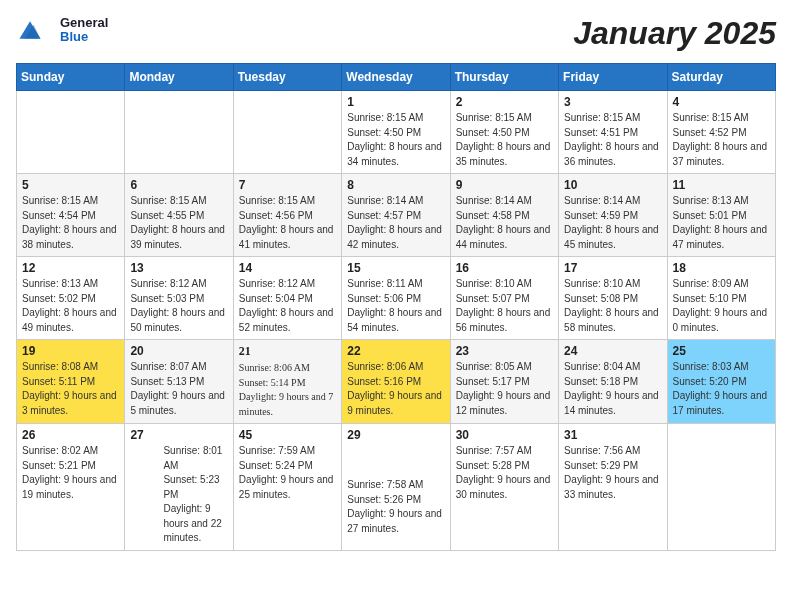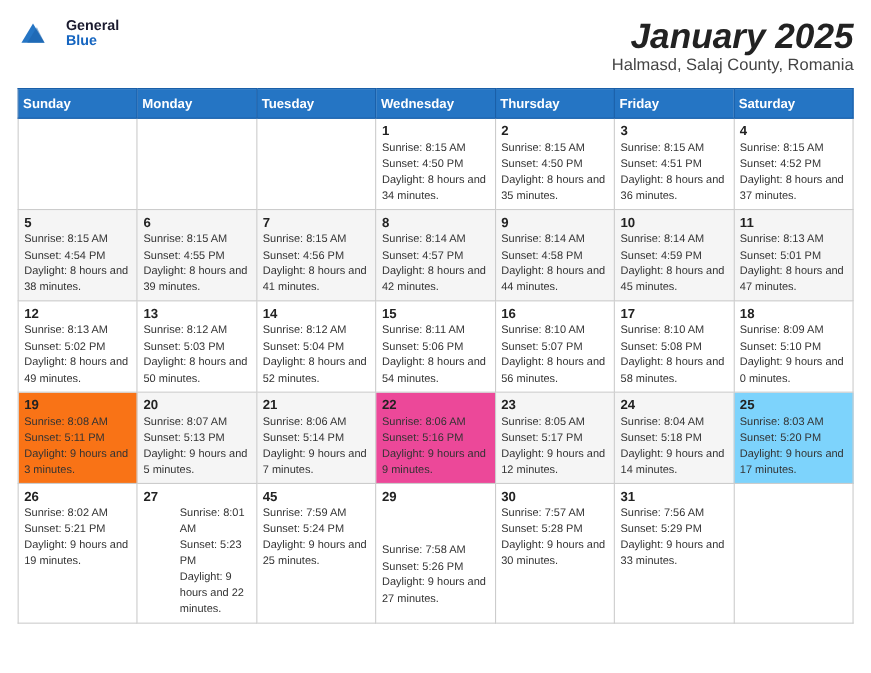--- a/index.html
+++ b/index.html
@@ -105,21 +105,20 @@
       <polygon points="4,26 16,6 28,26" fill="#2575c4"></polygon>
       <polygon points="10,26 20,10 28,26" fill="#1a5fa8" opacity="0.5"></polygon>
     </svg>
     <div class="logo-text">
       <span class="logo-general">General</span>
       <span class="logo-blue">Blue</span>
     </div>
   </div>
   <div class="title-block">
     <div class="month-title">January 2025</div>
-    <div class="location-title">Halmasd, Salaj County, Romania</div>
   </div>
 </div>
 
 <table class="calendar">
   <thead>
     <tr>
     <th>Sunday</th>
         <th>Monday</th>
         <th>Tuesday</th>
         <th>Wednesday</th>
@@ -240,39 +239,39 @@
 Daylight: 8 hours and 58 minutes.</div>
         </td>
         <td>
           <span class="day-number">18</span>
           <div class="day-info" style="white-space: pre-line;">Sunrise: 8:09 AM
 Sunset: 5:10 PM
 Daylight: 9 hours and 0 minutes.</div>
         </td>
       </tr>
       <tr>
-        <td style="background: #f97316;">
+        <td style="background: #fde047;">
           <span class="day-number">19</span>
           <div class="day-info" style="white-space: pre-line;">Sunrise: 8:08 AM
 Sunset: 5:11 PM
 Daylight: 9 hours and 3 minutes.</div>
         </td>
         <td style="background: rgb(245, 245, 245);">
           <span class="day-number">20</span>
           <div class="day-info" style="white-space: pre-line;">Sunrise: 8:07 AM
 Sunset: 5:13 PM
 Daylight: 9 hours and 5 minutes.</div>
         </td>
-        <td style="background: rgb(245, 245, 245);">
+        <td style="background: rgb(245, 245, 245); font-family: Liberation Serif, serif;">
           <span class="day-number">21</span>
           <div class="day-info" style="white-space: pre-line;">Sunrise: 8:06 AM
 Sunset: 5:14 PM
 Daylight: 9 hours and 7 minutes.</div>
         </td>
-        <td style="background: #ec4899; margin-left: 36px;">
+        <td style="background: #fde047; margin-left: 36px;">
           <span class="day-number">22</span>
           <div class="day-info" style="white-space: pre-line;">Sunrise: 8:06 AM
 Sunset: 5:16 PM
 Daylight: 9 hours and 9 minutes.</div>
         </td>
         <td style="background: rgb(245, 245, 245);">
           <span class="day-number">23</span>
           <div class="day-info" style="white-space: pre-line;">Sunrise: 8:05 AM
 Sunset: 5:17 PM
 Daylight: 9 hours and 12 minutes.</div>

